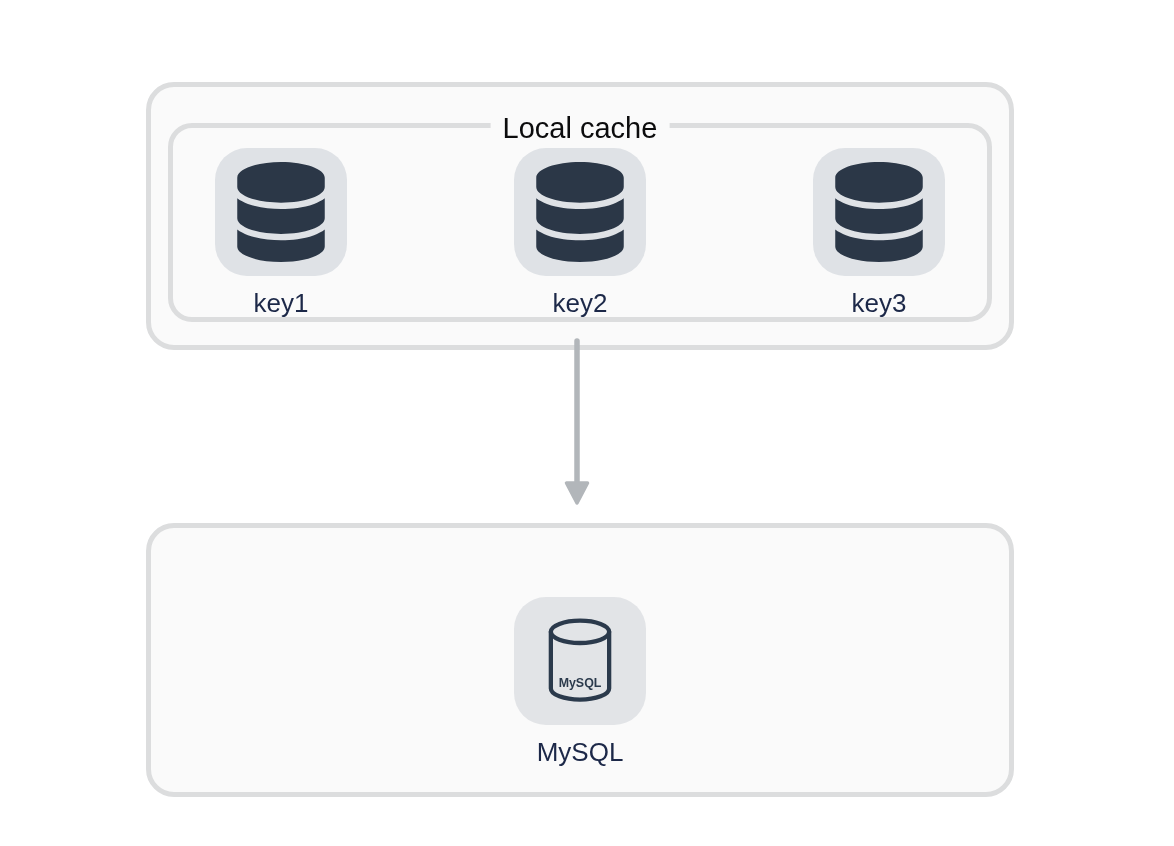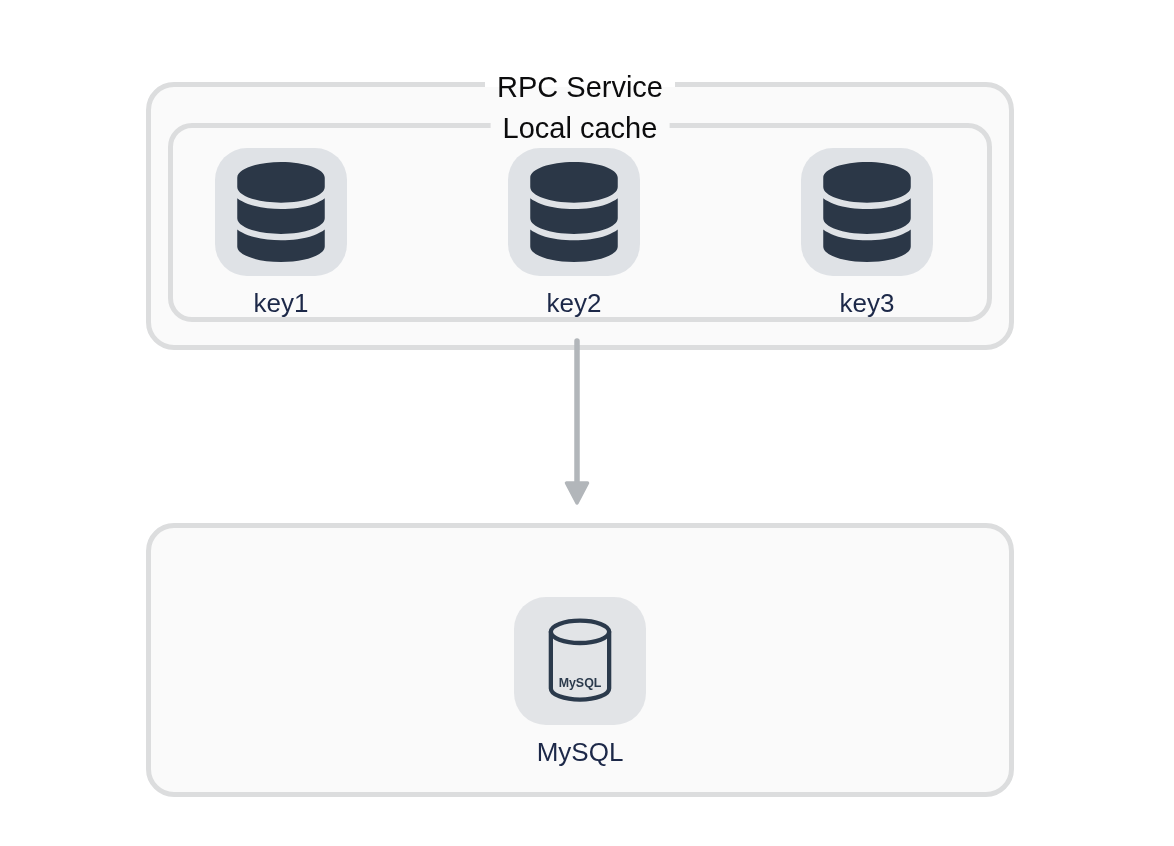--- a/index.html
+++ b/index.html
@@ -15,21 +15,21 @@
   .inner-box{left:17px;top:36px;width:824px;height:199px;border-radius:24px;padding-left:29px;}
   .bottom-box{left:146px;top:523px;width:868px;height:274px;border-radius:28px;}
   .box-title{
     position:absolute;left:50%;transform:translateX(-50%);top:-17px;
     font-size:29px;line-height:34px;color:#0c0c0d;padding:0 12px;
     white-space:nowrap;z-index:2;
   }
   .rpc-title{background:linear-gradient(to bottom,#ffffff 17px,#fafafa 17px);}
   .cache-title{background:#fafafa;}
   .cache-row{
-    position:absolute;left:0;top:0;right:12px;
+    position:absolute;left:0;top:0;right:0;
     display:flex;justify-content:space-between;padding:20px 42px 0;
   }
   .storage-row{
     position:absolute;left:0;top:0;right:0;
     display:flex;justify-content:center;gap:161px;padding-top:69px;
   }
   .node{display:flex;flex-direction:column;align-items:center;}
   .tile{
     width:132px;height:128px;border-radius:32px;background:#dfe2e6;
     display:flex;align-items:center;justify-content:center;
@@ -39,21 +39,20 @@
   .node-label{margin-top:12px;font-size:26px;color:#1c2848;}
   .arrow{position:absolute;left:563px;top:338px;width:28px;height:170px;}
   .mysql-text{font-family:"Liberation Sans", sans-serif;font-weight:bold;font-size:14.5px;}
 </style>
 </head>
 <body>
 
 <div class="canvas">
 
   <div class="box outer-box">
-    <div class="box-title rpc-title">RPC Service</div>
 
     <div class="box inner-box">
       <div class="box-title cache-title">Local cache</div>
 
       <div class="cache-row">
 
         <div class="node">
           <div class="tile">
             <svg width="88" height="100" viewBox="0 0 448 512">
               <path fill="#2b3747" d="M448 80v48c0 44.2-100.3 80-224 80S0 172.2 0 128V80C0 35.8 100.3 0 224 0S448 35.8 448 80zM393.2 214.7c20.8-7.4 39.9-16.9 54.8-28.6V288c0 44.2-100.3 80-224 80S0 332.2 0 288V186.1c14.9 11.8 34 21.2 54.8 28.6C113.2 235.5 165.7 240 224 240s110.8-4.5 169.2-25.3zM0 346.1c14.9 11.8 34 21.2 54.8 28.6C113.2 395.5 165.7 400 224 400s110.8-4.5 169.2-25.3c20.8-7.4 39.9-16.9 54.8-28.6V432c0 44.2-100.3 80-224 80S0 476.2 0 432V346.1z"></path>

